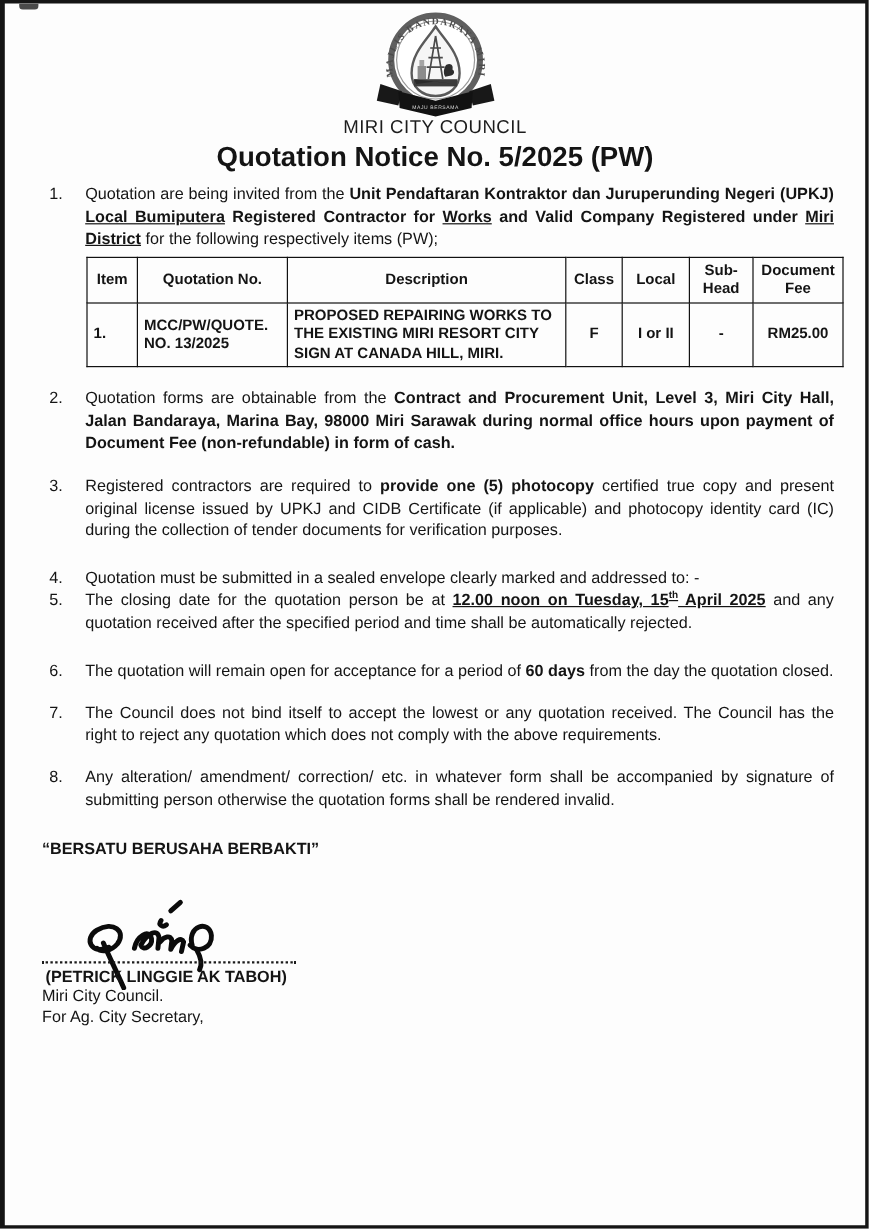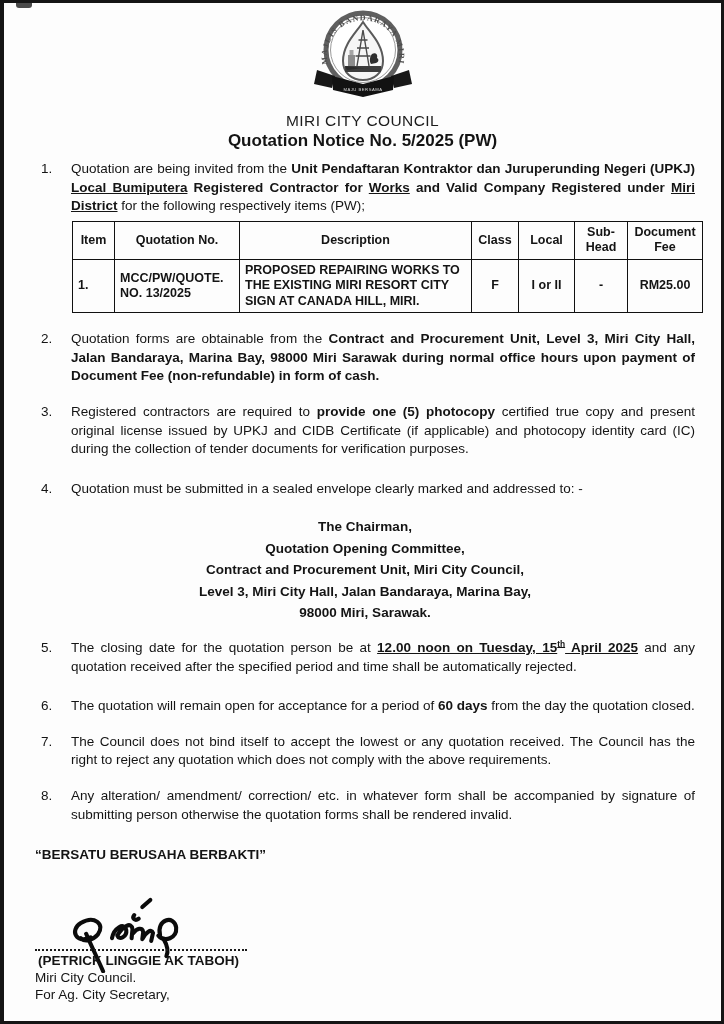--- a/index.html
+++ b/index.html
@@ -12,22 +12,22 @@
     border:3px solid #151515;
     border-left-width:4px;
     overflow:hidden;
     font-family:"Liberation Sans", sans-serif;
     color:#141414;
   }
   .smudge{position:absolute;top:0;left:12px;width:16px;height:5px;background:#4a4a4a;border-radius:0 0 3px 3px;}
   
   .hdr{text-align:center;padding-top:7px;}
   .crest{display:block;margin:0 auto;}
-  .org{font-size:15.5px;letter-spacing:.4px;margin-top:14px;color:#1c1c1c;}
-  .notice-title{font-size:17px;font-weight:bold;margin-top:1px;text-align:center;}
+  .org{font-size:15.5px;letter-spacing:.4px;margin-top:0;color:#1c1c1c;}
+  .notice-title{font-size:23px;font-weight:bold;margin-top:1px;text-align:center;}
   
   .content{padding:9px 26px 0 37px;font-size:13.5px;line-height:18.6px;}
   .item{display:flex;margin-bottom:17px;}
   .item .num{width:30px;flex:none;}
   .item .body{flex:1;text-align:justify;}
   .b{font-weight:bold;}
   .u{text-decoration:underline;}
   sup{font-size:.62em;line-height:0;}
   
   table.qt{border-collapse:collapse;margin:0 0 17px 31px;table-layout:fixed;width:630px;font-size:12.5px;}
@@ -129,27 +129,20 @@
     <div class="item" style="margin-bottom:21px;">
       <span class="num">3.</span>
       <div class="body"><span>Registered contractors are required to </span><span class="b">provide one (5) photocopy</span><span> certified true copy and present original license issued by UPKJ and CIDB Certificate (if applicable) and photocopy identity card (IC) during the collection of tender documents for verification purposes.</span></div>
     </div>
 
     <div class="item" style="margin-bottom:0;">
       <span class="num">4.</span>
       <div class="body"><span>Quotation must be submitted in a sealed envelope clearly marked and addressed to: -</span></div>
     </div>
 
-    <div class="address">
-      <div>The Chairman,</div>
-      <div>Quotation Opening Committee,</div>
-      <div>Contract and Procurement Unit, Miri City Council,</div>
-      <div>Level 3, Miri City Hall, Jalan Bandaraya, Marina Bay,</div>
-      <div>98000 Miri, Sarawak.</div>
-    </div>
 
     <div class="item" style="margin-bottom:21px;">
       <span class="num">5.</span>
       <div class="body"><span>The closing date for the quotation person be at </span><span class="b u">12.00 noon on Tuesday, 15</span><sup class="b u">th</sup><span class="b u"> April 2025</span><span> and any quotation received after the specified period and time shall be automatically rejected.</span></div>
     </div>
 
     <div class="item">
       <span class="num">6.</span>
       <div class="body"><span>The quotation will remain open for acceptance for a period of </span><span class="b">60 days</span><span> from the day the quotation closed.</span></div>
     </div>

